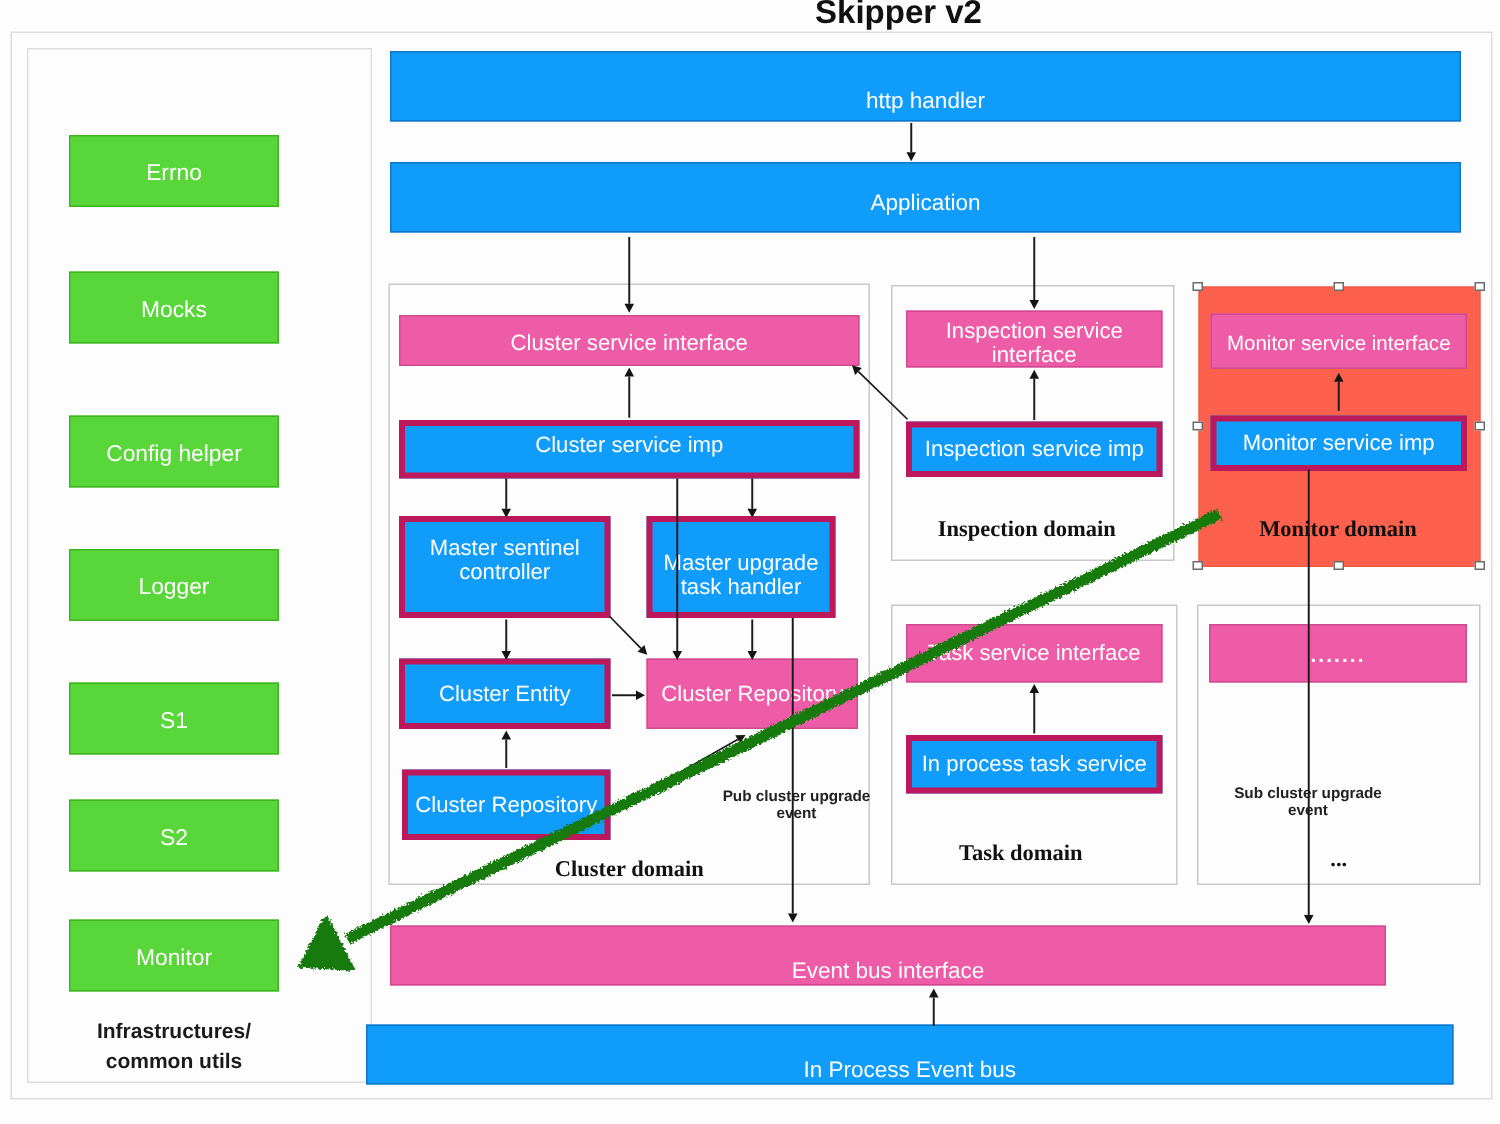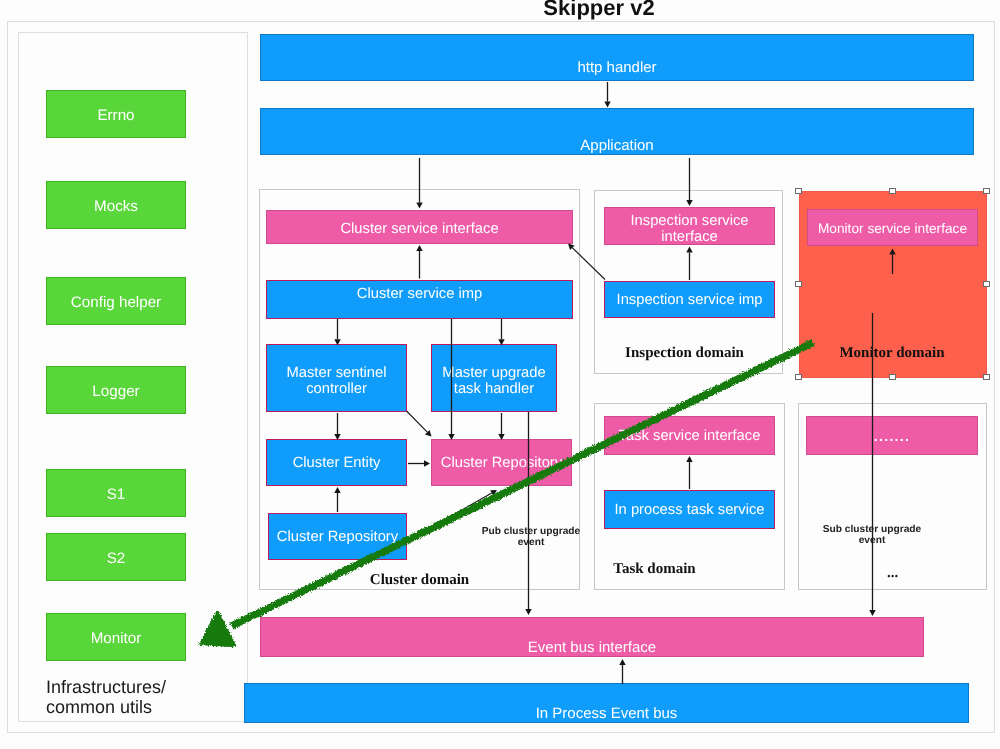--- a/index.html
+++ b/index.html
@@ -6,27 +6,27 @@
   html,body{margin:0;padding:0;}
   *{-webkit-font-smoothing:antialiased;-moz-osx-font-smoothing:grayscale;}
   body{width:1000px;height:749px;background:#fdfdfd;font-family:"Liberation Sans",sans-serif;
        -webkit-font-smoothing:antialiased;text-rendering:geometricPrecision;overflow:hidden;position:relative;}
   #root{position:absolute;left:0;top:0;width:1000px;height:749px;transform:translateZ(0);}
   .title{position:absolute;left:199px;top:-5px;width:800px;text-align:center;font-size:22px;font-weight:bold;color:#111;line-height:26px;}
   .outerframe{position:absolute;left:7px;top:21px;width:988px;height:712px;border:1px solid #dddddd;background:#fdfdfd;box-sizing:border-box;}
   .sidebar{position:absolute;left:18px;top:32px;width:230px;height:690px;border:1px solid #dedede;box-sizing:border-box;background:#fdfdfd;}
   .gbox{position:absolute;left:46px;width:140px;height:48px;background:#59d639;border:1px solid #3eb51f;box-sizing:border-box;
         color:#fff;font-size:15.2px;display:flex;align-items:center;justify-content:center;padding-top:2px;}
-  .infra{position:absolute;left:46px;width:140px;font-size:18px;font-weight:normal;color:#1a1a1a;line-height:19.5px;}
+  .infra{position:absolute;left:46px;width:140px;text-align:center;font-size:14px;font-weight:bold;color:#1a1a1a;line-height:19.5px;}
   .bar{position:absolute;background:#109cfb;border:1px solid #1077c6;box-sizing:border-box;color:#fff;
        display:flex;align-items:center;justify-content:center;font-size:15px;padding-top:20px;}
   .domain{position:absolute;border:1px solid #c8c8c8;box-sizing:border-box;background:#fdfdfd;}
   .domain.sel{border:1px solid #ef5b46;background:#fd604c;}
   .dlabel{position:absolute;text-align:center;font-size:15px;font-weight:bold;color:#111;font-family:Liberation Serif, serif;}
-  .blue{position:absolute;background:#109cfb;border:1px solid #be185d;box-sizing:border-box;color:#fff;
+  .blue{position:absolute;background:#109cfb;border:4px solid #be185d;box-sizing:border-box;color:#fff;
         display:flex;align-items:center;justify-content:center;text-align:center;font-size:14.75px;line-height:16.5px;padding-top:2px;}
   .pink{position:absolute;background:#ee5ca7;border:1px solid #cf4a8f;box-sizing:border-box;color:#fff;
         display:flex;align-items:center;justify-content:center;text-align:center;font-size:14.75px;line-height:16.5px;padding-top:2px;}
   .note{position:absolute;text-align:center;font-size:10.2px;font-weight:bold;color:#222;line-height:11.4px;}
   svg.arrows{position:absolute;left:0;top:0;width:1000px;height:749px;overflow:visible;pointer-events:none;}
   .hnd{position:absolute;width:7px;height:6px;background:#fff;border:1.3px solid #6b6b6b;box-sizing:border-box;}
   .pinkbar{background:#ee5ca7;border-color:#cf4a8f;}
   .dots{letter-spacing:1.35px;font-weight:bold;font-size:14px;}
 </style>
 </head>
@@ -45,50 +45,50 @@
     </div>
   <div class="gbox" style="top:90px">
       <span>Errno</span>
     </div>
   <div class="gbox" style="top:277px">
       <span>Config helper</span>
     </div>
   <div class="gbox" style="top:366px">
       <span>Logger</span>
     </div>
-  <div class="gbox" style="top:469px">
+  <div class="gbox" style="top:455px">
       <span>S1</span>
     </div>
   <div class="gbox" style="top:533px">
       <span>S2</span>
     </div>
   <div class="gbox" style="top:613px">
       <span>Monitor</span>
     </div>
 
   <div class="infra" style="top:678px">
     <div>Infrastructures/</div>
     <div>common utils</div>
   </div>
 
   <div class="bar" style="left:260px;top:34px;width:714px;height:47px">
     <span>http handler</span>
     </div>
-  <div class="bar" style="left:260px;top:108px;width:714px;height:47px;align-items:flex-end;padding-top:7px">
+  <div class="bar" style="left:260px;top:108px;width:714px;height:47px;align-items:center;padding-top:7px">
     <span>Application</span>
     </div>
 
   <div class="domain" style="left:259px;top:189px;width:321px;height:401px"></div>
   <div class="pink" style="left:266px;top:210px;width:307px;height:34px;padding-top:4px">
     <span>Cluster service interface</span>
     </div>
   <div class="blue" style="left:266px;top:280px;width:307px;height:39px;align-items:flex-start;padding-top:5px">
     <span>Cluster service imp</span>
     </div>
-  <div class="blue" style="left:266px;top:344px;width:141px;height:68px;align-items:flex-start;padding-top:20px;line-height:16.3px">
+  <div class="blue" style="left:266px;top:344px;width:141px;height:68px;align-items:flex-start;padding-top:10px;line-height:16.3px">
     <span><span>Master sentinel</span><br><span>controller</span></span>
     </div>
   <div class="blue" style="left:431px;top:344px;width:126px;height:68px;align-items:flex-start;padding-top:20px;line-height:16.3px">
     <span><span>Master upgrade</span><br><span>task handler</span></span>
     </div>
   <div class="blue" style="left:266px;top:439px;width:141px;height:47px">
     <span>Cluster Entity</span>
     </div>
   <div class="pink" style="left:431px;top:439px;width:141px;height:47px">
     <span>Cluster Repository</span>
@@ -107,39 +107,42 @@
     <span><span>Inspection service</span><br><span>interface</span></span>
     </div>
   <div class="blue" style="left:604px;top:281px;width:171px;height:37px">
     <span>Inspection service imp</span>
     </div>
   <div class="dlabel" style="left:590px;top:345px;width:189px">Inspection domain</div>
 
   <div class="domain sel" style="left:798.5px;top:190.5px;width:188px;height:187px"></div>
   <div class="pink" style="left:807px;top:208.5px;width:171px;height:37px;font-size:13.7px;padding-top:4px">
     <span>Monitor service interface</span>
+    </div>
+  <div class="blue" style="left:807px;top:277px;width:171px;height:37px">
+    <span>Monitor service imp</span>
     </div>
   <div class="dlabel" style="left:798px;top:345px;width:188px">Monitor domain</div>
   <div class="hnd" style="left:795px;top:187.5px"></div>
   <div class="hnd" style="left:888.5px;top:187.5px"></div>
   <div class="hnd" style="left:983px;top:187.5px"></div>
   <div class="hnd" style="left:795px;top:280.5px"></div>
   <div class="hnd" style="left:983px;top:280.5px"></div>
   <div class="hnd" style="left:795px;top:374px"></div>
   <div class="hnd" style="left:888.5px;top:374px"></div>
   <div class="hnd" style="left:983px;top:374px"></div>
 
   <div class="domain" style="left:594px;top:403px;width:191px;height:187px"></div>
   <div class="pink" style="left:604px;top:416px;width:171px;height:39px">
     <span>Task service interface</span>
     </div>
   <div class="blue" style="left:604px;top:490px;width:171px;height:39px">
     <span>In process task service</span>
     </div>
-  <div class="dlabel" style="left:568px;top:561px;width:173px">Task domain</div>
+  <div class="dlabel" style="left:594px;top:561px;width:173px">Task domain</div>
 
   <div class="domain" style="left:798px;top:403px;width:189px;height:187px"></div>
   <div class="pink dots" style="left:806px;top:416px;width:172px;height:39px">
     <span>.......</span>
     </div>
   <div class="note" style="left:808px;top:523.5px;width:128px">
     <div>Sub cluster upgrade</div>
     <div>event</div>
     </div>
   <div class="dlabel" style="left:798px;top:565px;width:189px">...</div>

